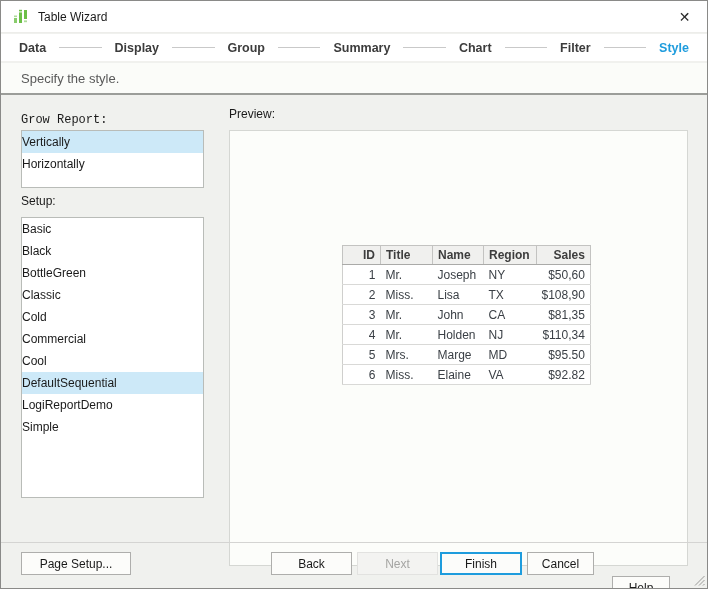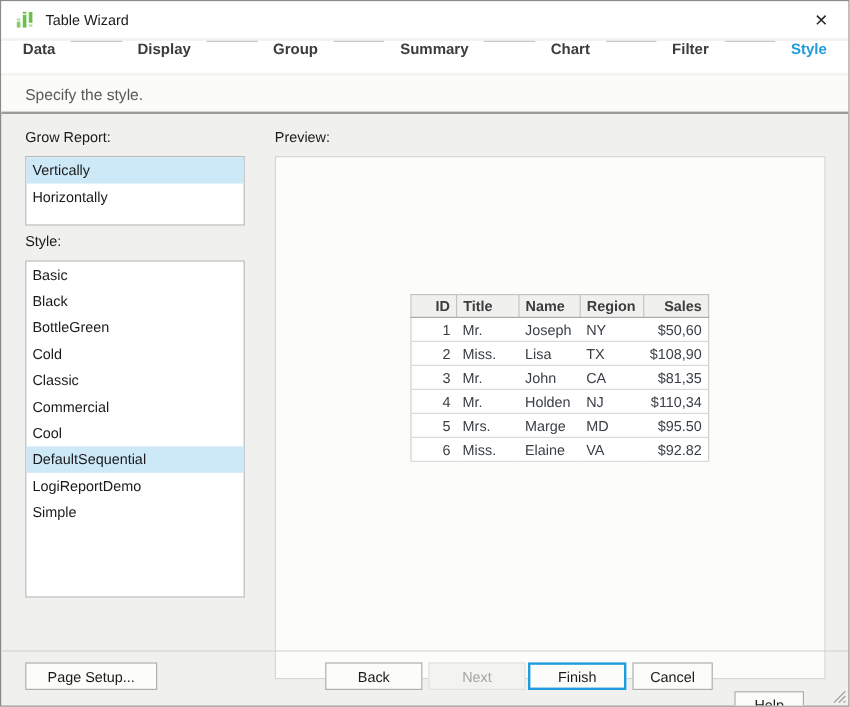--- a/index.html
+++ b/index.html
@@ -28,47 +28,47 @@
   .close-btn {
     position: absolute; right: 0; top: 0; width: 45px; height: 31px;
     display: flex; align-items: center; justify-content: center;
     font-size: 14px; color: #2b2b2b; background: transparent; border: 0;
   }
 
   
   .tabs-row {
     position: absolute; top: 33px; left: 0; right: 0; height: 28px;
     background: #ffffff; border-bottom: 1px solid #f1f1ee;
-    display: flex; padding: 0 18px;
+    display: flex; align-items: center; padding: 0 18px;
   }
   .tab { font-weight: bold; font-size: 12.5px; color: #3c3c3c; white-space: nowrap; }
   .tab.active { color: var(--accent, #1e9cdd); }
   .tab-sep { flex: 1 1 auto; height: 1px; background: #c9c9c9; margin: 0 13px; min-width: 20px; }
 
   
   .subtitle-band {
     position: absolute; top: 62px; left: 0; right: 0; height: 32px;
     background: #fbfcf9; border-bottom: 2px solid #9b9d99;
     display: flex; align-items: center; padding: 0 20px;
     color: #595959; font-size: 13px;
   }
 
   
   .field-label { position: absolute; font-size: 12px; color: #1a1a1a; }
-  #label-grow    { left: 20px; top: 106px; }
+  #label-grow    { left: 20px; top: 112px; font-family: Liberation Mono, monospace; }
   #label-style   { left: 20px; top: 193px; }
   #label-preview { left: 228px; top: 106px; }
 
   .listbox {
     position: absolute; background: #ffffff; border: 1px solid #b9bcb8;
     overflow: hidden;
   }
   #grow-listbox  { left: 20px; top: 129px; width: 183px; height: 58px; }
   #style-listbox { left: 20px; top: 216px; width: 183px; height: 281px; }
-  .list-item { height: 22px; line-height: 22px; padding-left: 5px; white-space: nowrap; }
+  .list-item { height: 22px; line-height: 22px; padding-left: 0; white-space: nowrap; }
   .list-item.selected { background: var(--selection, #cde9f8); }
 
   
   .preview-panel {
     position: absolute; left: 228px; top: 129px; width: 459px; height: 436px;
     background: #fcfdfa; border: 1px solid #d5d7d3;
   }
   .preview-table {
     position: absolute; left: 112px; top: 114px;
     border-collapse: collapse; font-size: 12px; color: #3b4046;
@@ -148,27 +148,27 @@
   <div class="subtitle-band">
     <span>Specify the style.</span>
   </div>
 
   <div class="field-label" id="label-grow">Grow Report:</div>
   <div class="listbox" id="grow-listbox">
       <div class="list-item selected">Vertically</div>
       <div class="list-item">Horizontally</div>
     </div>
 
-  <div class="field-label" id="label-style">Style:</div>
+  <div class="field-label" id="label-style">Setup:</div>
   <div class="listbox" id="style-listbox">
       <div class="list-item">Basic</div>
       <div class="list-item">Black</div>
       <div class="list-item">BottleGreen</div>
+      <div class="list-item">Classic</div>
       <div class="list-item">Cold</div>
-      <div class="list-item">Classic</div>
       <div class="list-item">Commercial</div>
       <div class="list-item">Cool</div>
       <div class="list-item selected">DefaultSequential</div>
       <div class="list-item">LogiReportDemo</div>
       <div class="list-item">Simple</div>
     </div>
 
   <div class="field-label" id="label-preview">Preview:</div>
   <div class="preview-panel">
     <table class="preview-table">

